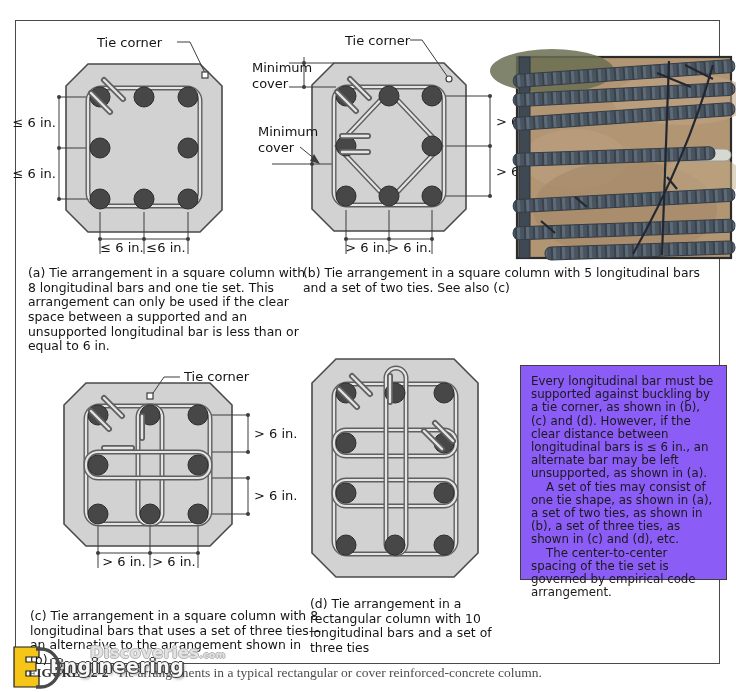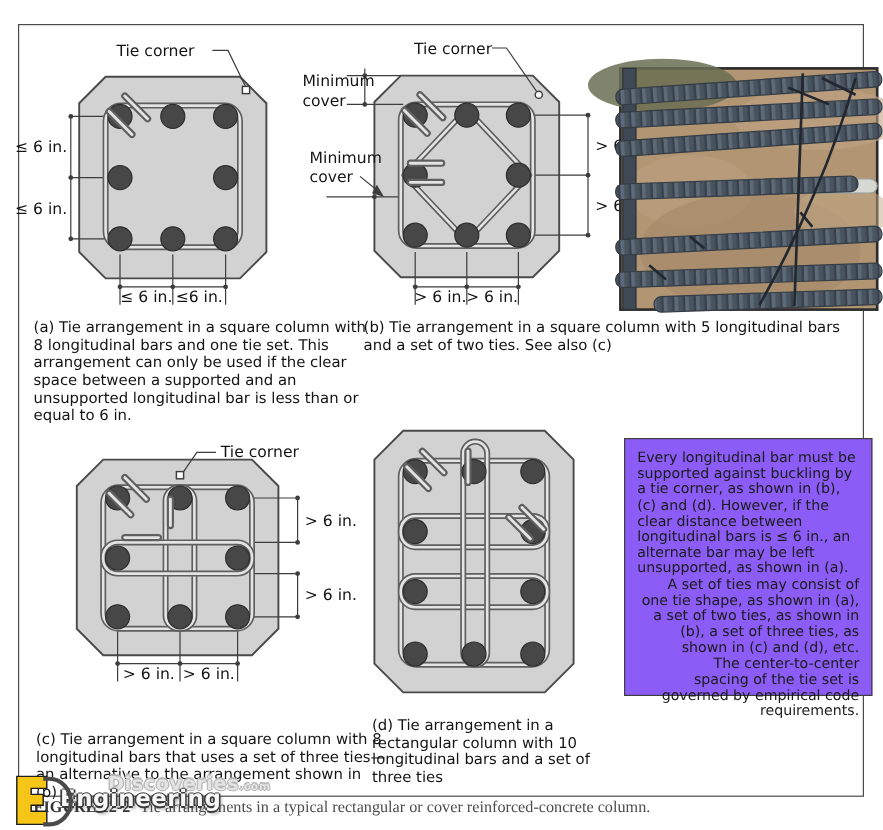--- a/index.html
+++ b/index.html
@@ -25,21 +25,21 @@
 
   
   .cap{font-size:12.4px;line-height:1.18;color:#141414;}
   .cap-a{left:28px;top:266px;width:282px;}
   .cap-b{left:303px;top:266px;width:402px;}
   .cap-c{left:30px;top:609px;width:292px;}
   .cap-d{left:310px;top:597px;width:208px;}
   .notebox{left:505px;top:365px;width:207px;height:215px;border:1.4px solid #3f3f3f;
            background:#8b5cf6;box-sizing:border-box;padding:9px 10px;font-size:11.8px;line-height:1.12;margin-left:15px;}
   .notebox p{margin:0;}
-  .notebox p.ind{text-indent:15px;text-align:right;}
+  .notebox p.ind{text-indent:15px;}
 
   
   .figcap{left:28px;top:665px;width:690px;font-family:"Liberation Serif",serif;
           font-size:13.5px;color:#4d4d4d;}
   .figcap .flabel{font-weight:bold;color:#363636;margin-right:8px;}
   .wm-disc{left:90px;top:643px;font-weight:bold;font-size:16px;color:#e3e3e3;letter-spacing:.5px;
            text-shadow:-1px 0 #b4b4b4,1px 0 #b4b4b4,0 -1px #b4b4b4,0 1px #b4b4b4;z-index:6;}
   .wm-disc .suffix{font-size:9px;font-weight:bold;text-align:center;}
   .wm-eng{left:50px;top:655px;font-weight:bold;font-size:19px;color:#f7f7f7;letter-spacing:.5px;
           text-shadow:-1.4px 0 #3a3a3a,1.4px 0 #3a3a3a,0 -1.4px #3a3a3a,0 1.4px #3a3a3a,2px 2px 3px rgba(0,0,0,.35);
@@ -285,21 +285,21 @@
 </svg>
 
 <div class="abs cap cap-a">(a)  Tie arrangement in a square column with 8 longitudinal bars and one tie set. This arrangement can only be used if the clear space between a supported and an unsupported longitudinal bar is less than or equal to 6 in.</div>
 <div class="abs cap cap-b">(b)  Tie arrangement in a square column with 5 longitudinal bars and a set of two ties. See also (c)</div>
 <div class="abs cap cap-c">(c)  Tie arrangement in a square column with 8 longitudinal bars that uses a set of three ties—an alternative to the arrangement shown in (b)</div>
 <div class="abs cap cap-d">(d)  Tie arrangement in a rectangular column with 10 longitudinal bars and a set of three ties</div>
 
 <div class="abs notebox">
   <p>Every longitudinal bar must be supported against buckling by a tie corner, as shown in (b), (c) and (d). However, if the clear distance between longitudinal bars is ≤ 6 in., an alternate bar may be left unsupported, as shown in (a).</p>
   <p class="ind">A set of ties may consist of one tie shape, as shown in (a), a set of two ties, as shown in (b), a set of three ties, as shown in (c) and (d), etc.</p>
-  <p class="ind">The center-to-center spacing of the tie set is governed by empirical code requirements.</p>
+  <p class="ind">The center-to-center spacing of the tie set is governed by empirical code arrangement.</p>
 </div>
 
 <div class="abs figcap">
   <span class="flabel">FIGURE 12-2</span><span>Tie arrangements in a typical rectangular or cover reinforced-concrete column.</span>
 </div>
 
 <svg class="abs logo" width="56" height="48" viewBox="0 0 56 48">
   <path d="M8,3 H33 V13 H20 V18 H30 V27 H20 V32 H33 V43 H8 Z" fill="#f5c518" stroke="#1d1d1d" stroke-width="1.2"></path>
   <path d="M30,5 h5 a18,19 0 0 1 0,38 h-5" fill="none" stroke="#4a4a4a" stroke-width="3.4"></path>
 </svg>

